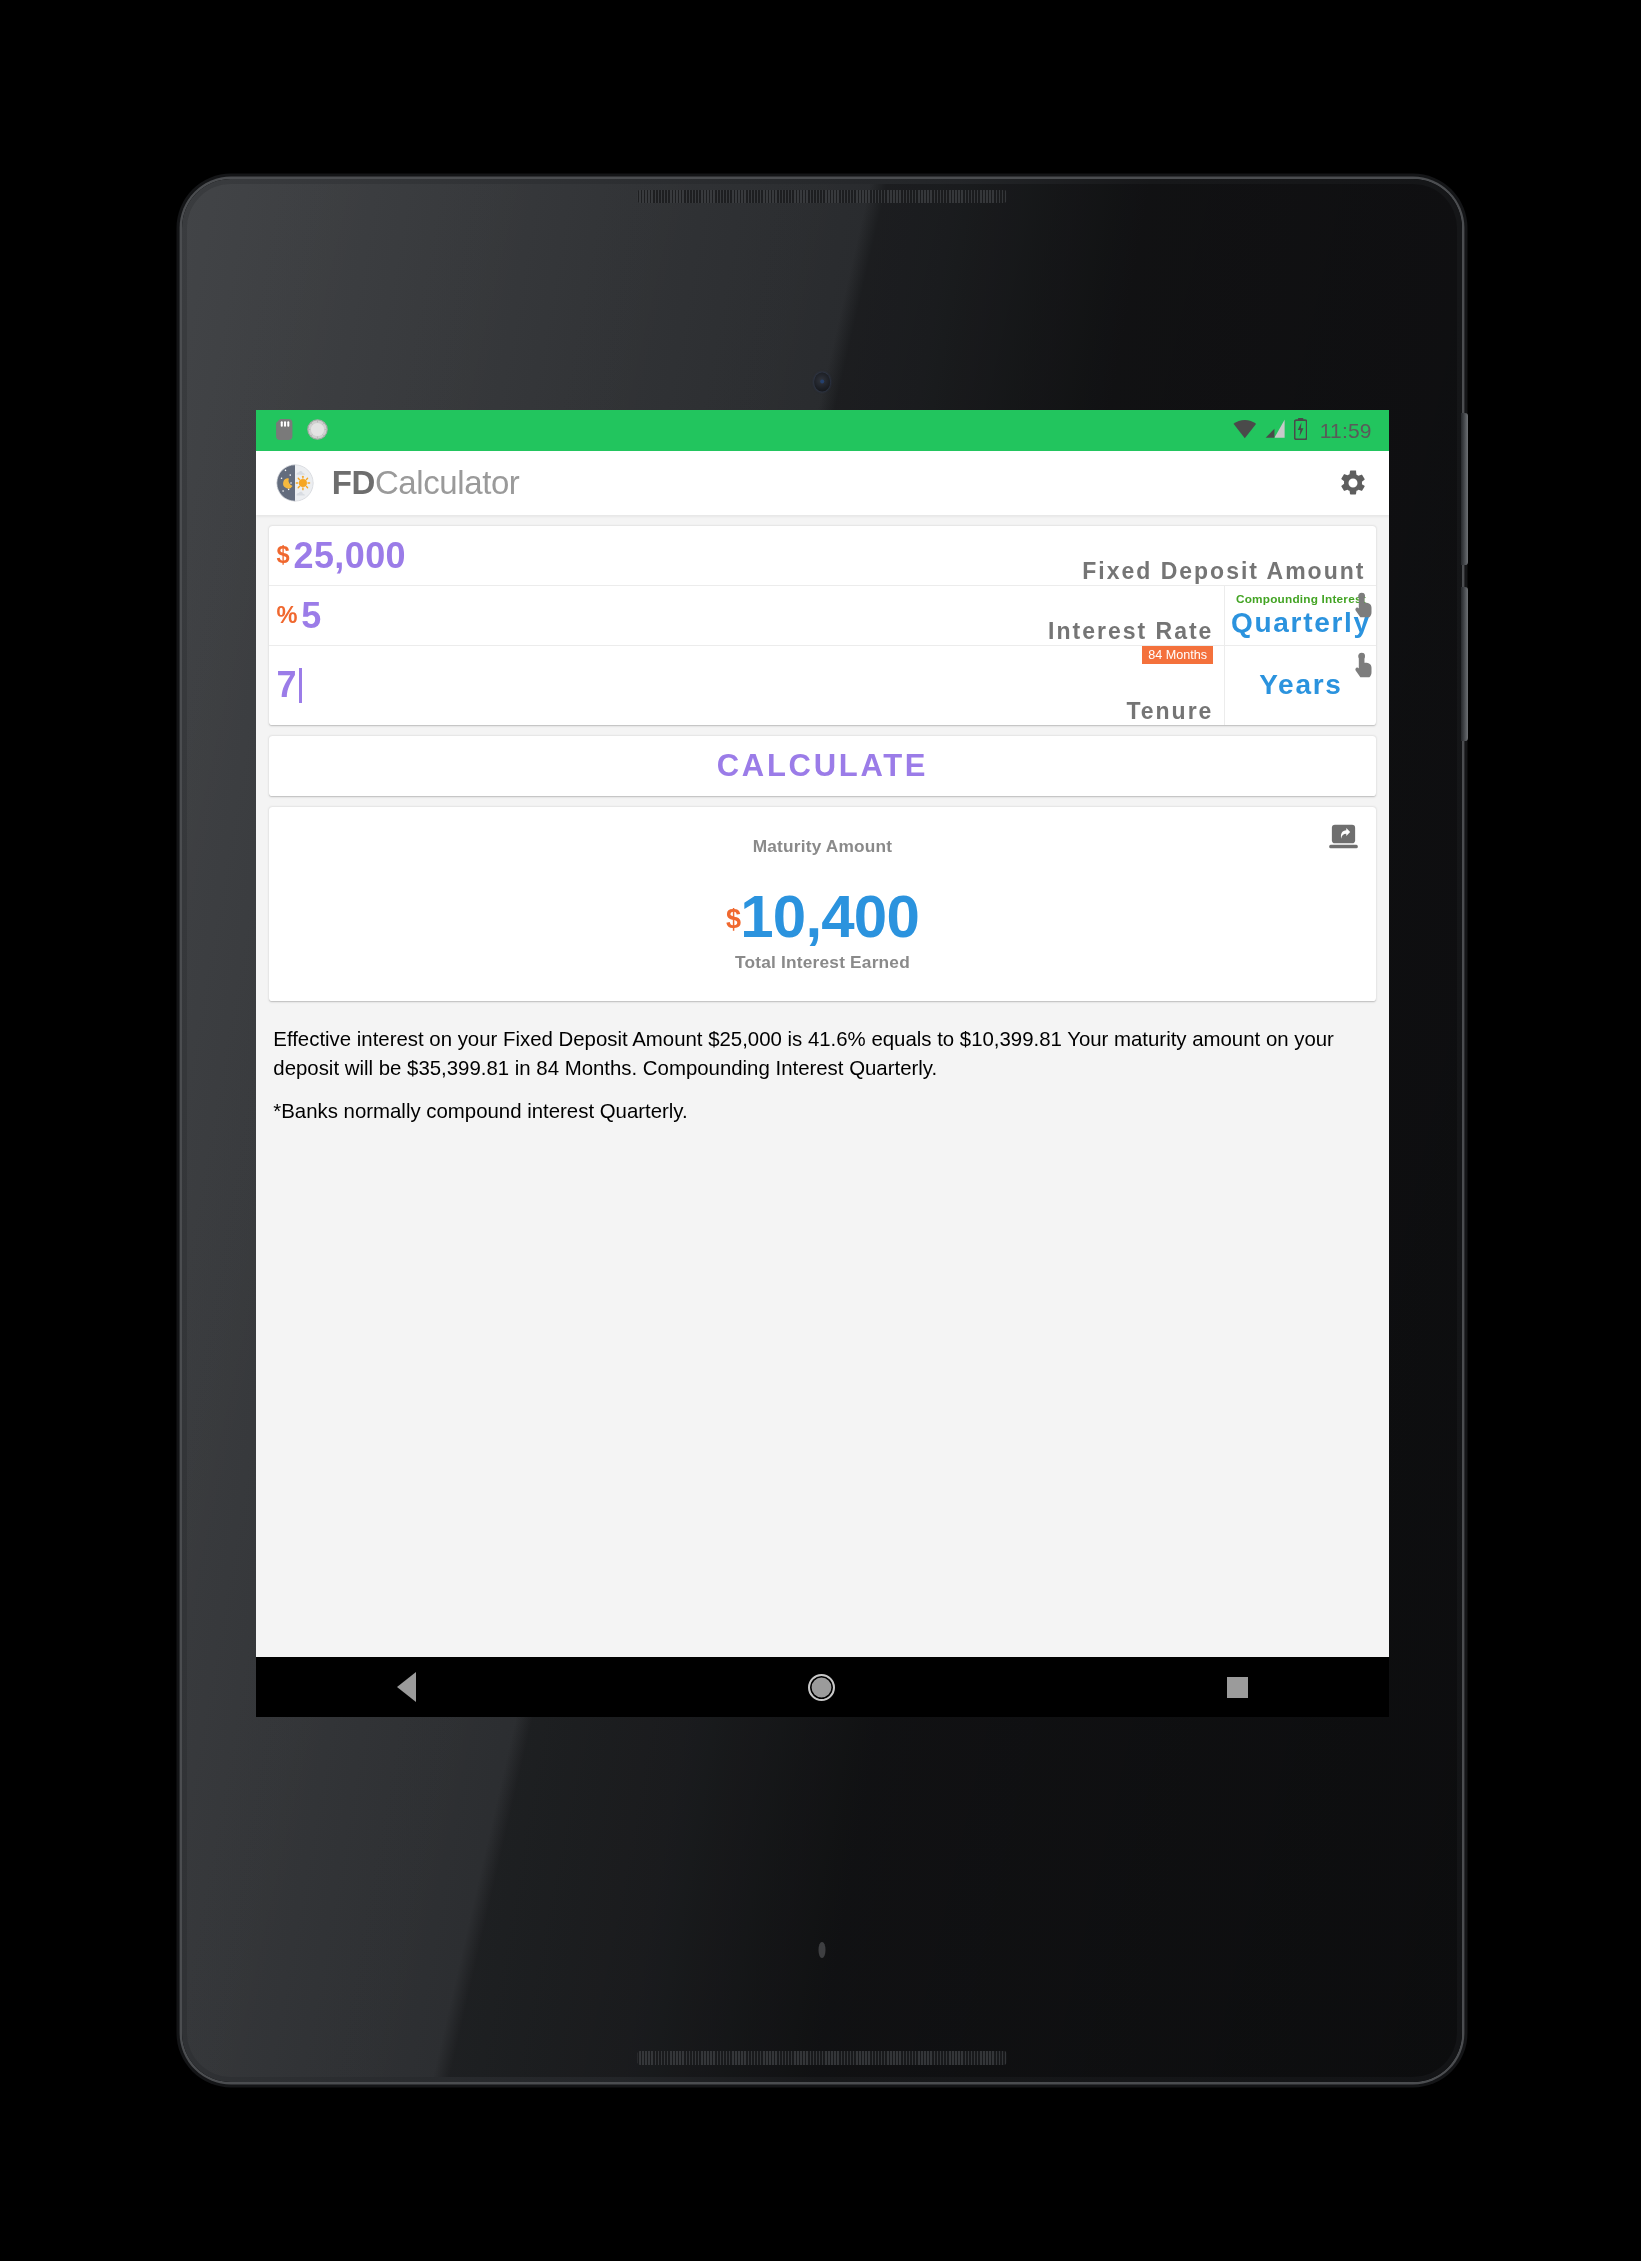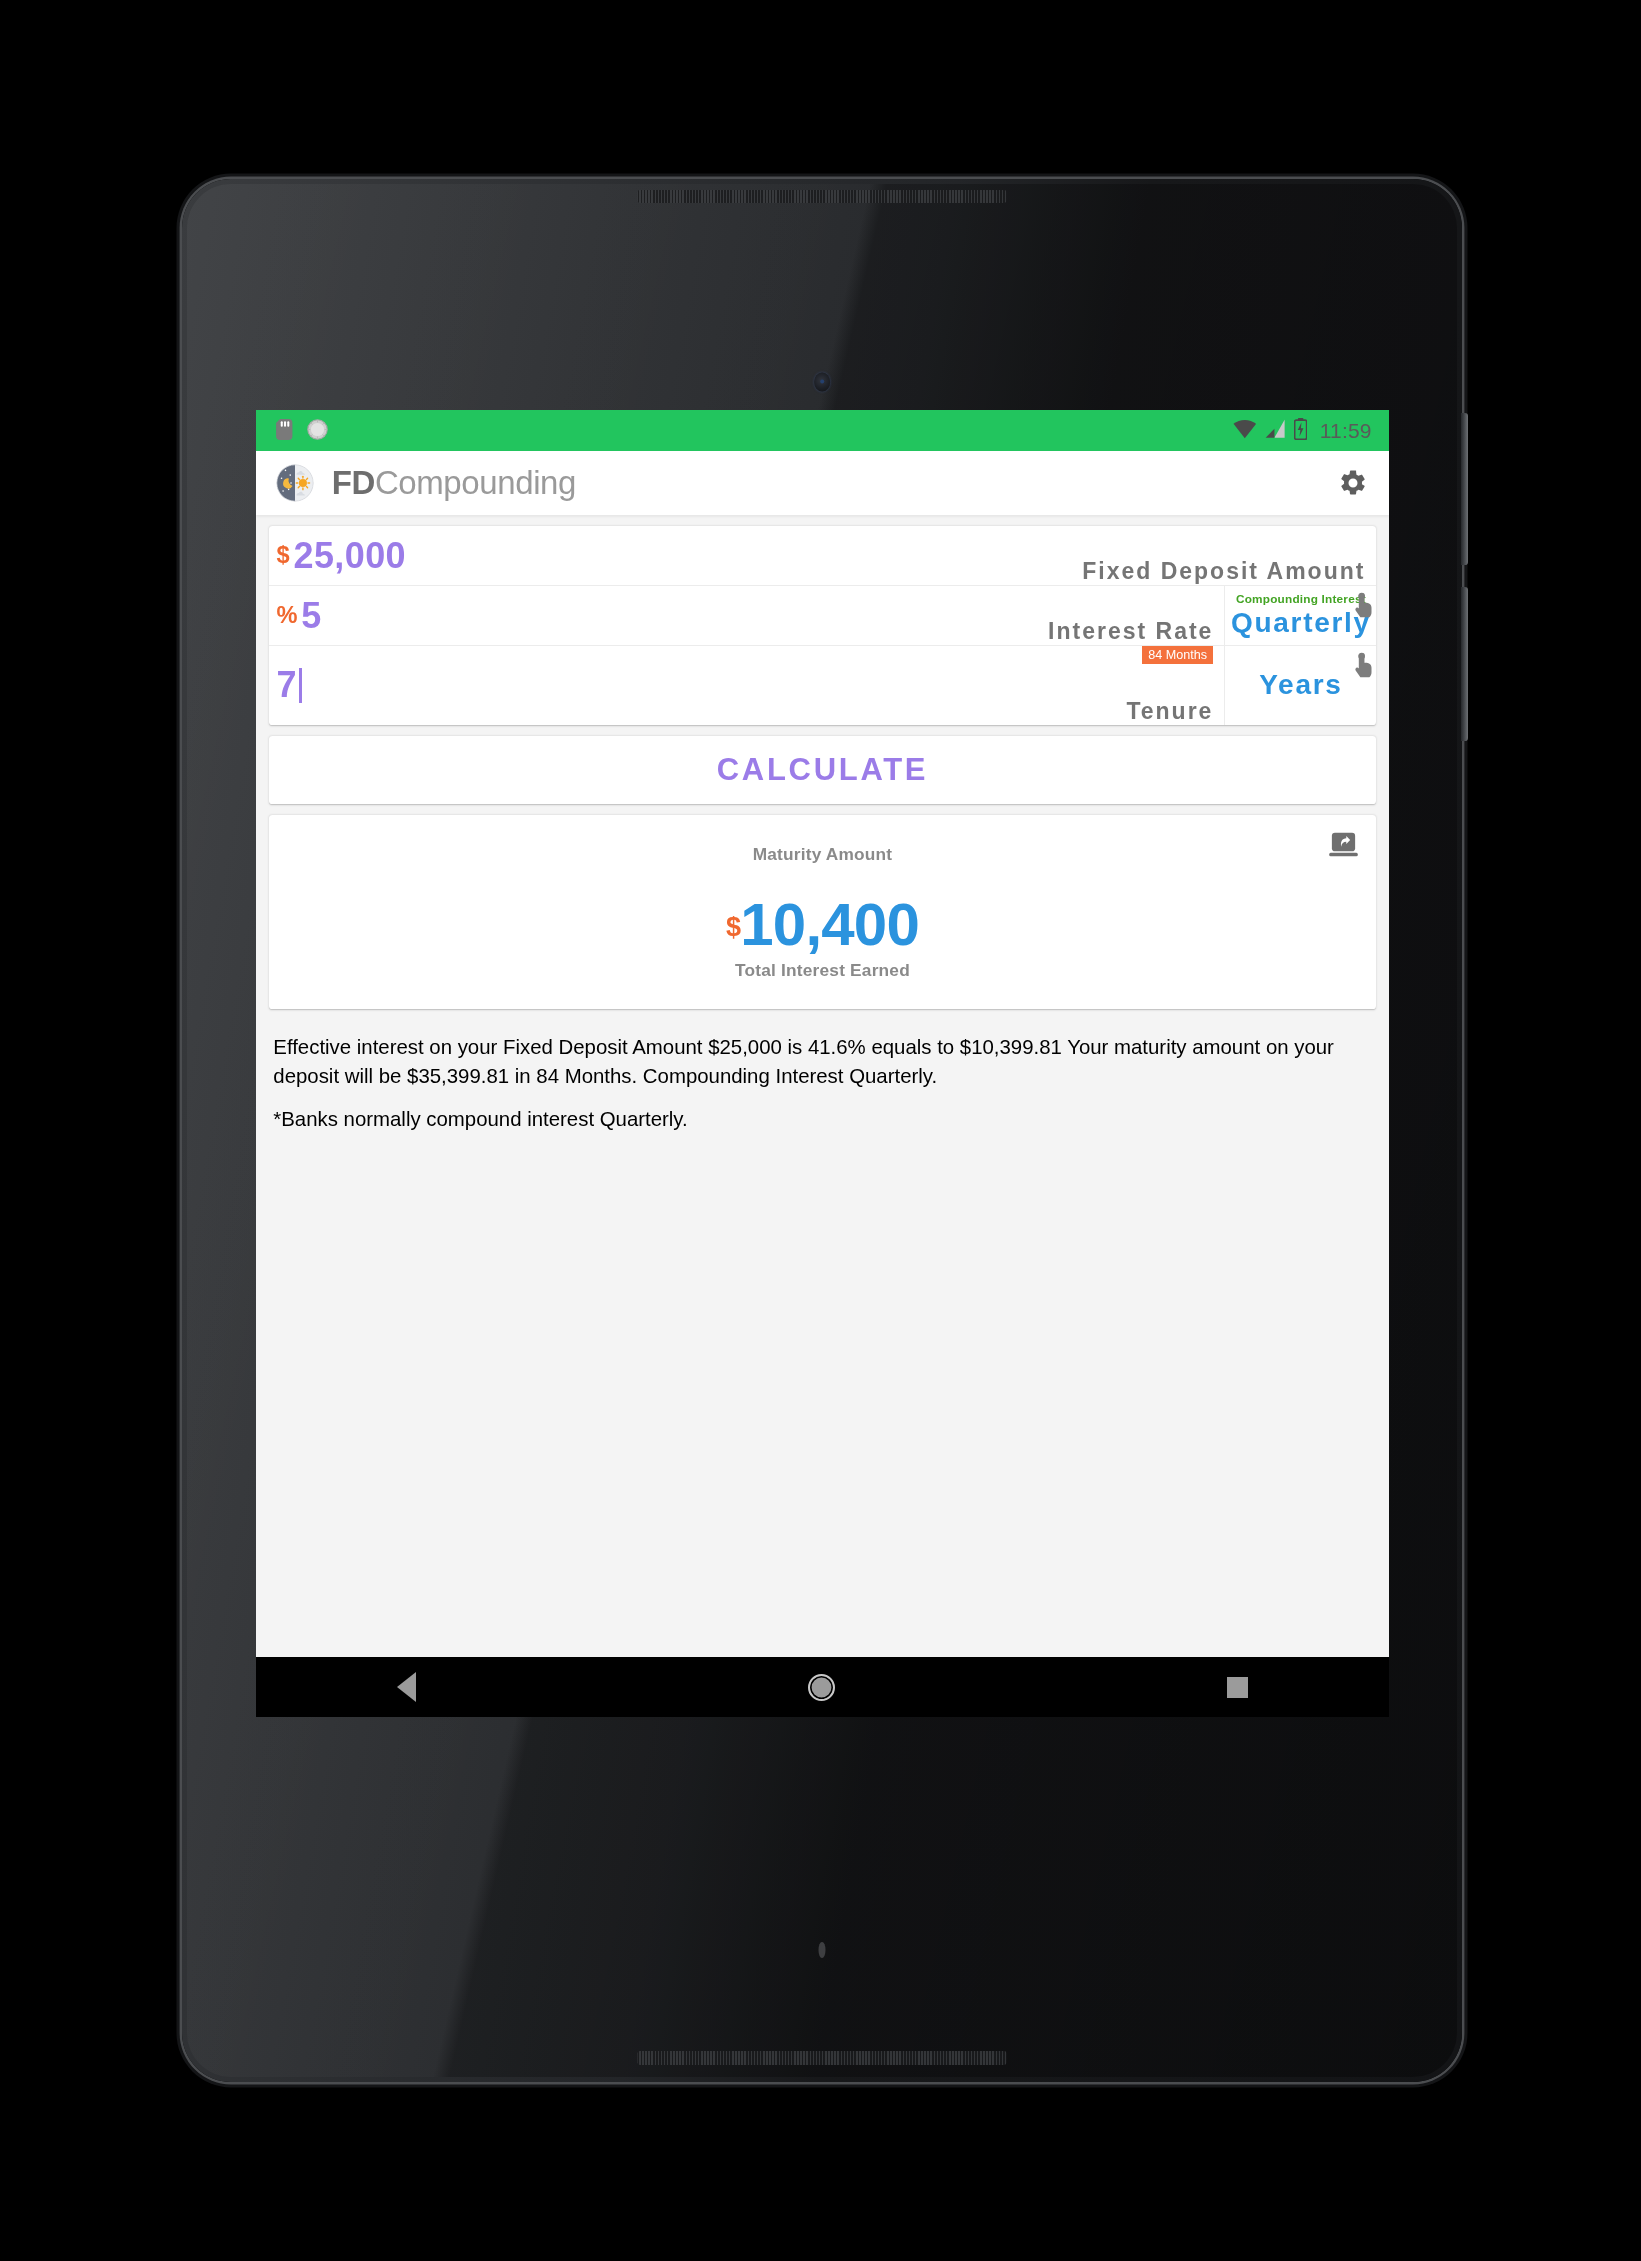--- a/index.html
+++ b/index.html
@@ -182,21 +182,21 @@
     letter-spacing: 1.7px; line-height: 1;
     font-family: "Liberation Sans Narrow","Liberation Sans",sans-serif;
   }
   .tap-hint {
     position: absolute; right: 3.1px; top: 5.5px;
     width: 20.4px; height: 27px;
   }
 
   
   #calculate-card {
-    height: 68px;
+    height: 60px;
     display: flex; align-items: center; justify-content: center;
     cursor: pointer; margin-top: 11px;
   }
   #calculate-label {
     color: #9b7ce8; font-size: 31px; font-weight: 700;
     letter-spacing: 2.7px;
     font-family: "Liberation Sans Narrow","Liberation Sans",sans-serif;
   }
 
   
@@ -352,21 +352,21 @@
                 <line x1="29.5" y1="28.5" x2="28.1" y2="29.9"></line>
             </g>
             </g>
           <path d="M26 13c0-1.6 1.5-2.8 3-2.4.5-1.3 1.9-2 3.2-1.5 1 .4 1.6 1.4 1.6 2.4h.4c1.3 0 2.3 1 2.3 2.2H26z" fill="#d8dce2"></path>
           <path d="M26 39c0-1.6 1.5-2.8 3-2.4.5-1.3 1.9-2 3.2-1.5 1 .4 1.6 1.4 1.6 2.4h.4c1.3 0 2.3 1 2.3 2.2H26z" fill="#d8dce2"></path>
         </g>
         <circle cx="24" cy="24" r="23" fill="none" stroke="#d4d7dc" stroke-width="1"></circle>
       </svg>
     </span>
     <div id="app-title">
-      <span class="bold">FD</span><span class="light">Compounding</span>
+      <span class="bold">FD</span><span class="light">Calculator</span>
     </div>
     <div id="settings-button">
       <svg width="30" height="30" viewBox="0 0 24 24" fill="#5e5e5e">
           <path d="M19.14 12.94a7.07 7.07 0 0 0 .06-.94 7.07 7.07 0 0 0-.06-.94l2.03-1.58a.49.49 0 0 0 .12-.61l-1.92-3.32a.49.49 0 0 0-.59-.22l-2.39.96a7.05 7.05 0 0 0-1.62-.94l-.36-2.54A.48.48 0 0 0 13.93 2h-3.84a.48.48 0 0 0-.48.41l-.36 2.54c-.59.24-1.13.56-1.62.94l-2.39-.96a.49.49 0 0 0-.59.22L2.73 8.47a.49.49 0 0 0 .12.61l2.03 1.58a7.09 7.09 0 0 0 0 1.88l-2.03 1.58a.49.49 0 0 0-.12.61l1.92 3.32c.12.22.38.3.59.22l2.39-.96c.5.38 1.03.7 1.62.94l.36 2.54c.04.24.24.41.48.41h3.84c.24 0 .44-.17.48-.41l.36-2.54c.59-.24 1.12-.56 1.62-.94l2.39.96c.22.08.47 0 .59-.22l1.92-3.32a.49.49 0 0 0-.12-.61zM12 15.6A3.6 3.6 0 1 1 15.6 12 3.6 3.6 0 0 1 12 15.6z"></path>
         </svg>
     </div>
   </div>
 
   <div id="content">
 

